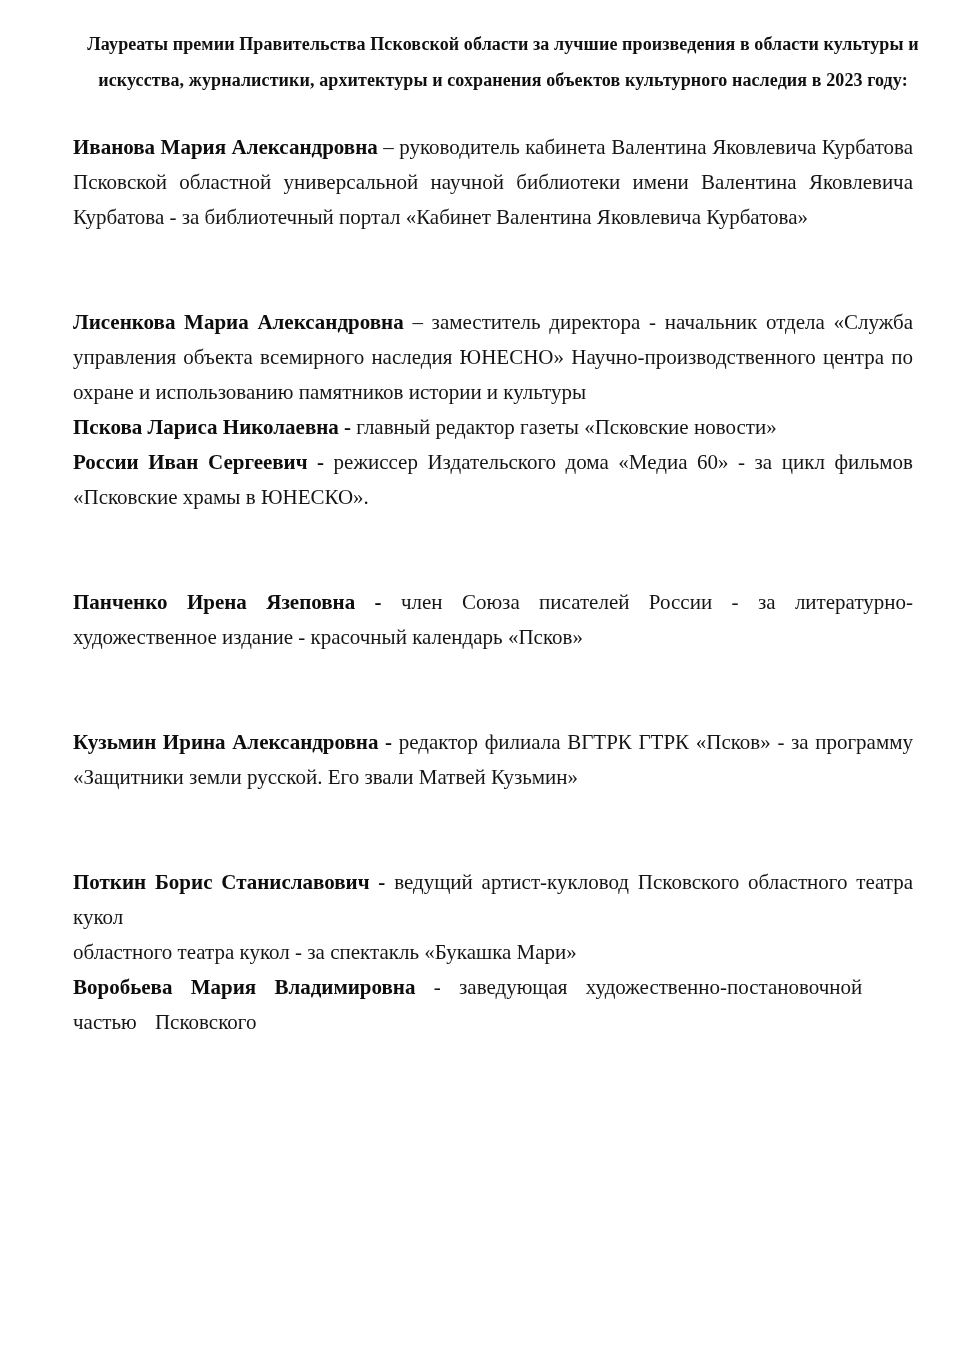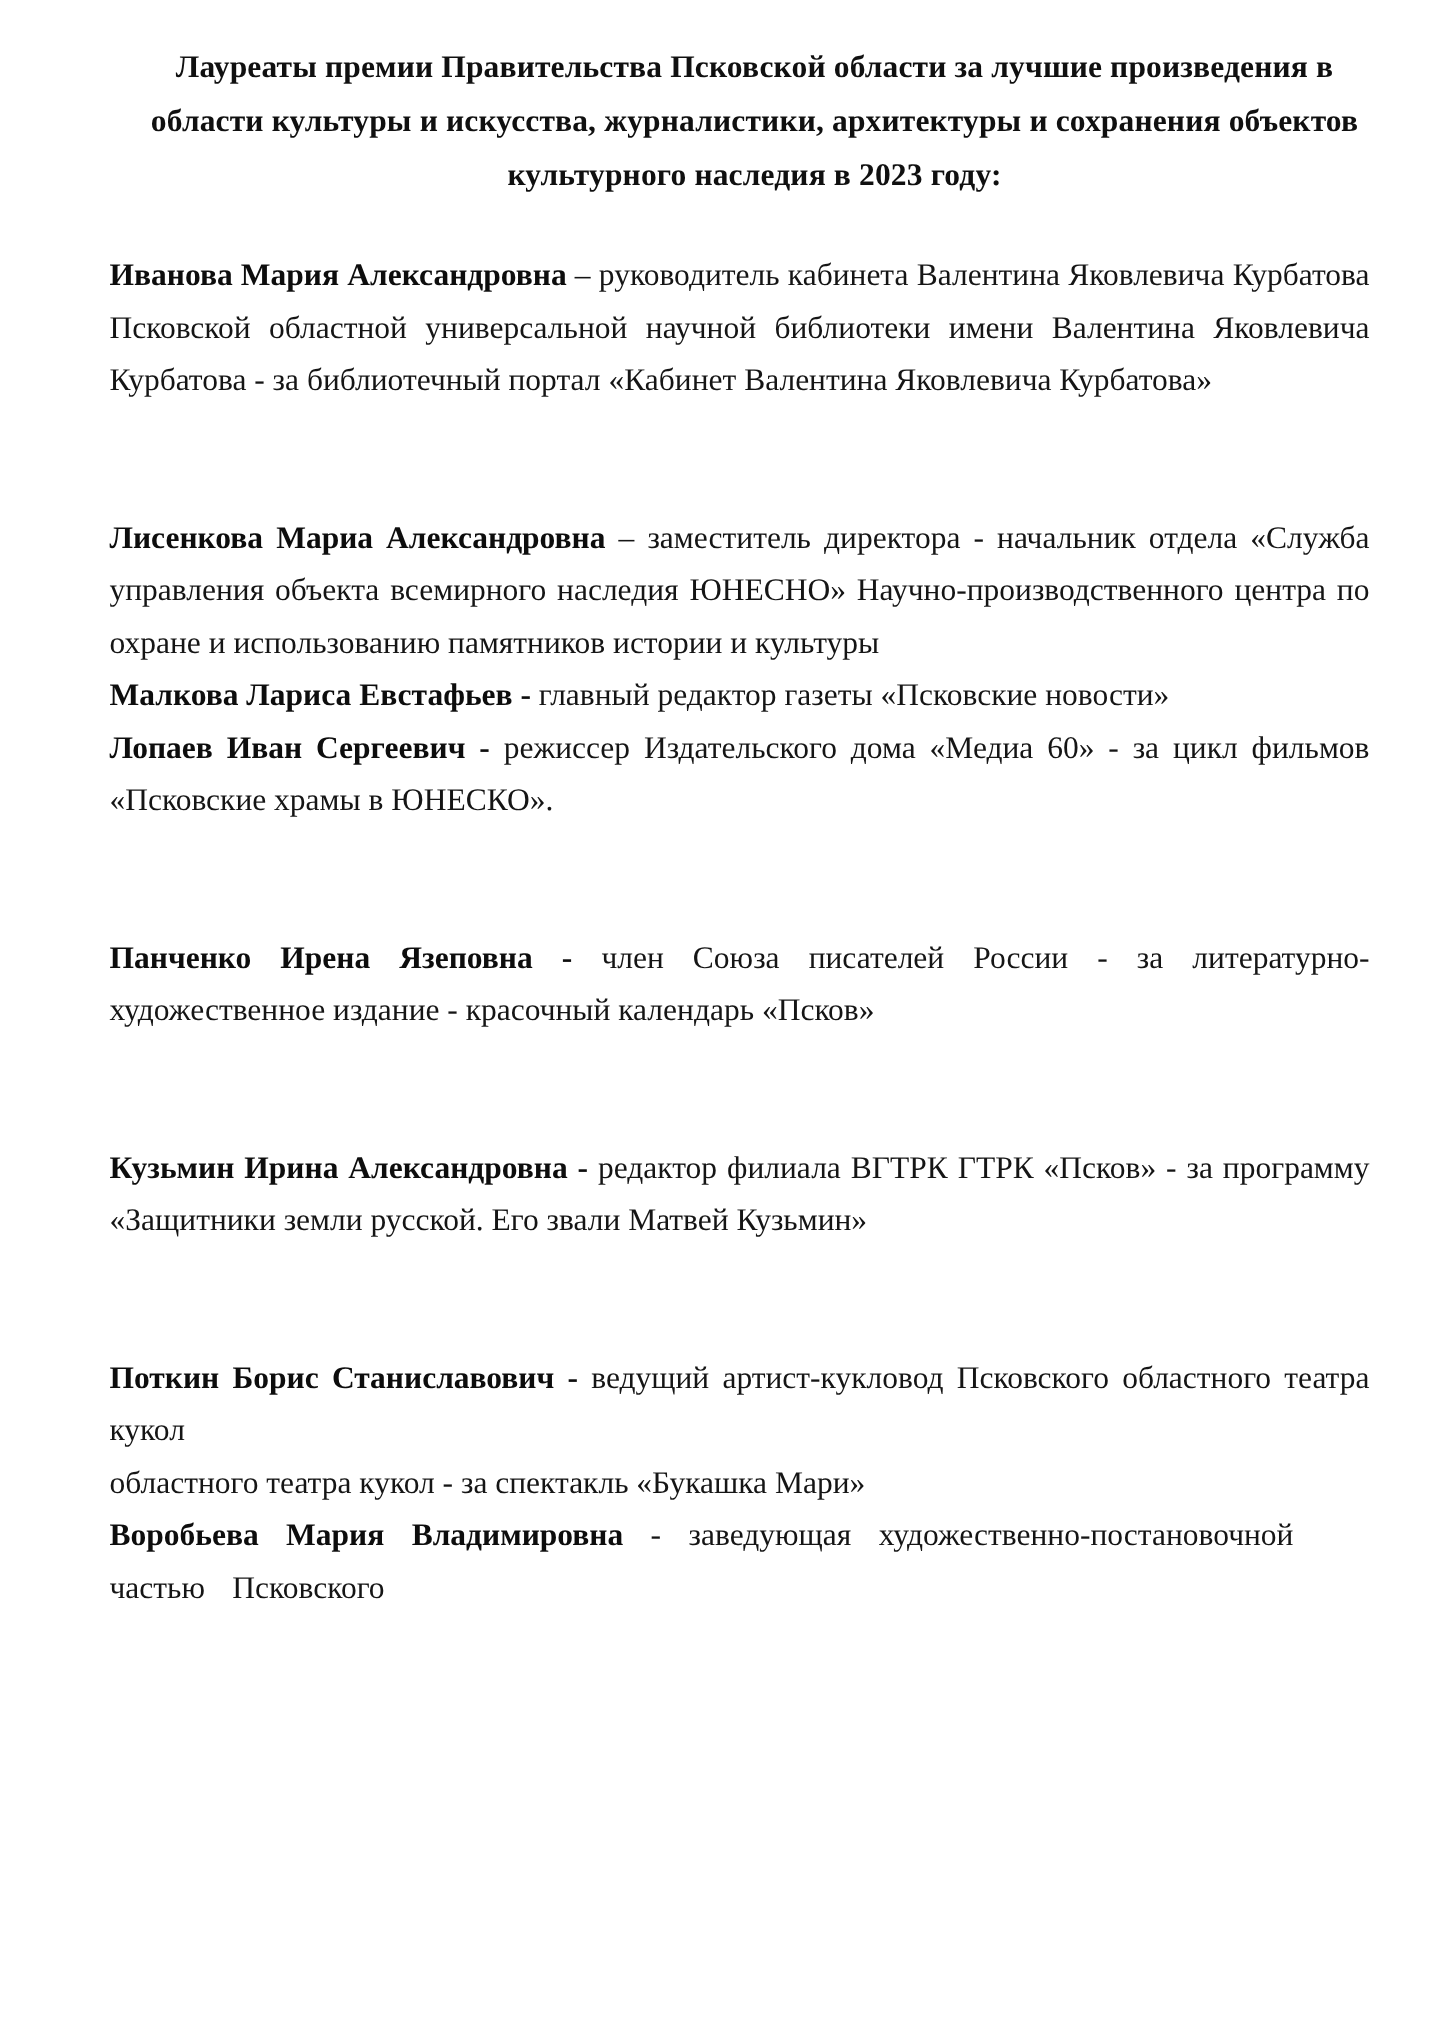--- a/index.html
+++ b/index.html
@@ -24,21 +24,21 @@
     box-sizing: border-box;
     padding: 0;
     background: #ffffff;
   }
 
   .doc-title {
     margin: 0;
     padding: 26px 32px 0 78px;
     text-align: center;
     font-weight: bold;
-    font-size: 21px;
+    font-size: 18px;
     line-height: 36px;
     letter-spacing: 0.1px;
     color: #101010;
   }
 
   .body-block {
     padding: 0 47px 0 73px;
   }
 
   .entry {
@@ -77,23 +77,23 @@
   <div class="gap-top"></div>
 
   <div class="body-block">
 
     <p class="entry"><span class="nm">Иванова Мария Александровна</span><span> – </span><span>руководитель кабинета Валентина Яковлевича Курбатова Псковской областной универсальной научной библиотеки имени Валентина Яковлевича Курбатова - за библиотечный портал «Кабинет Валентина Яковлевича Курбатова»</span></p>
 
     <div class="gap-full"></div>
 
     <p class="entry"><span class="nm">Лисенкова Мариа Александровна</span><span> – </span><span>заместитель директора - начальник отдела «Служба управления объекта всемирного наследия ЮНЕСНО» Научно-производственного центра по охране и использованию памятников истории и культуры</span></p>
 
-    <p class="entry"><span class="nm">Малкова Лариса Евстафьев -</span><span> </span><span>главный редактор газеты «Псковские новости»</span></p>
+    <p class="entry"><span class="nm">Пскова Лариса Николаевна -</span><span> </span><span>главный редактор газеты «Псковские новости»</span></p>
 
-    <p class="entry"><span class="nm">Лопаев Иван Сергеевич -</span><span> </span><span>режиссер Издательского дома «Медиа 60» - за цикл фильмов «Псковские храмы в ЮНЕСКО».</span></p>
+    <p class="entry"><span class="nm">России Иван Сергеевич -</span><span> </span><span>режиссер Издательского дома «Медиа 60» - за цикл фильмов «Псковские храмы в ЮНЕСКО».</span></p>
 
     <div class="gap-full"></div>
 
     <p class="entry"><span class="nm">Панченко Ирена Язеповна -</span><span> </span><span>член Союза писателей России - за литературно-художественное издание - красочный календарь «Псков»</span></p>
 
     <div class="gap-full"></div>
 
     <p class="entry"><span class="nm">Кузьмин Ирина Александровна -</span><span> </span><span>редактор филиала ВГТРК ГТРК «Псков» - за программу «Защитники земли русской. Его звали Матвей Кузьмин»</span></p>
 
     <div class="gap-full"></div>

